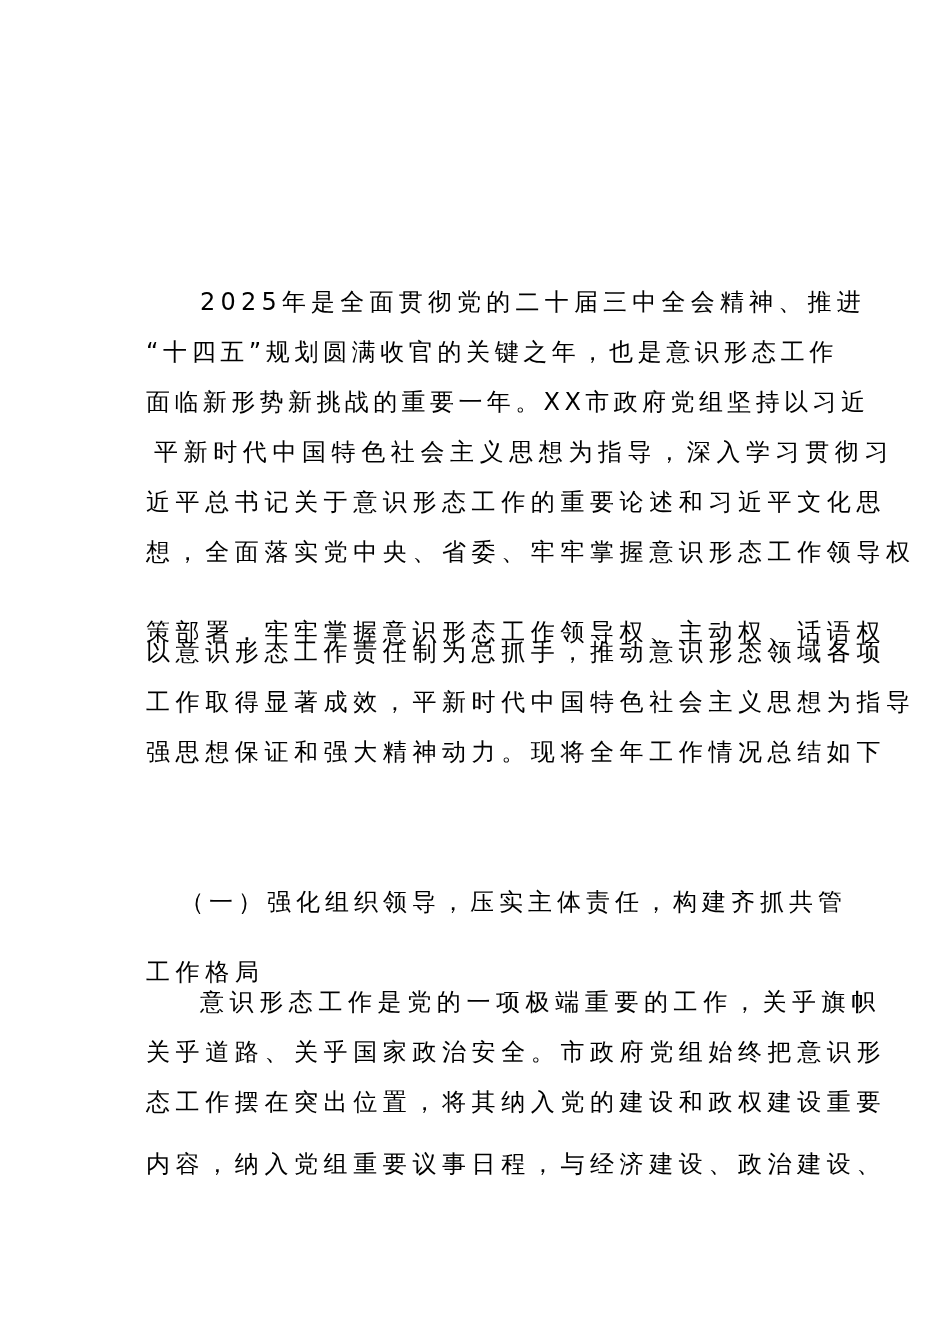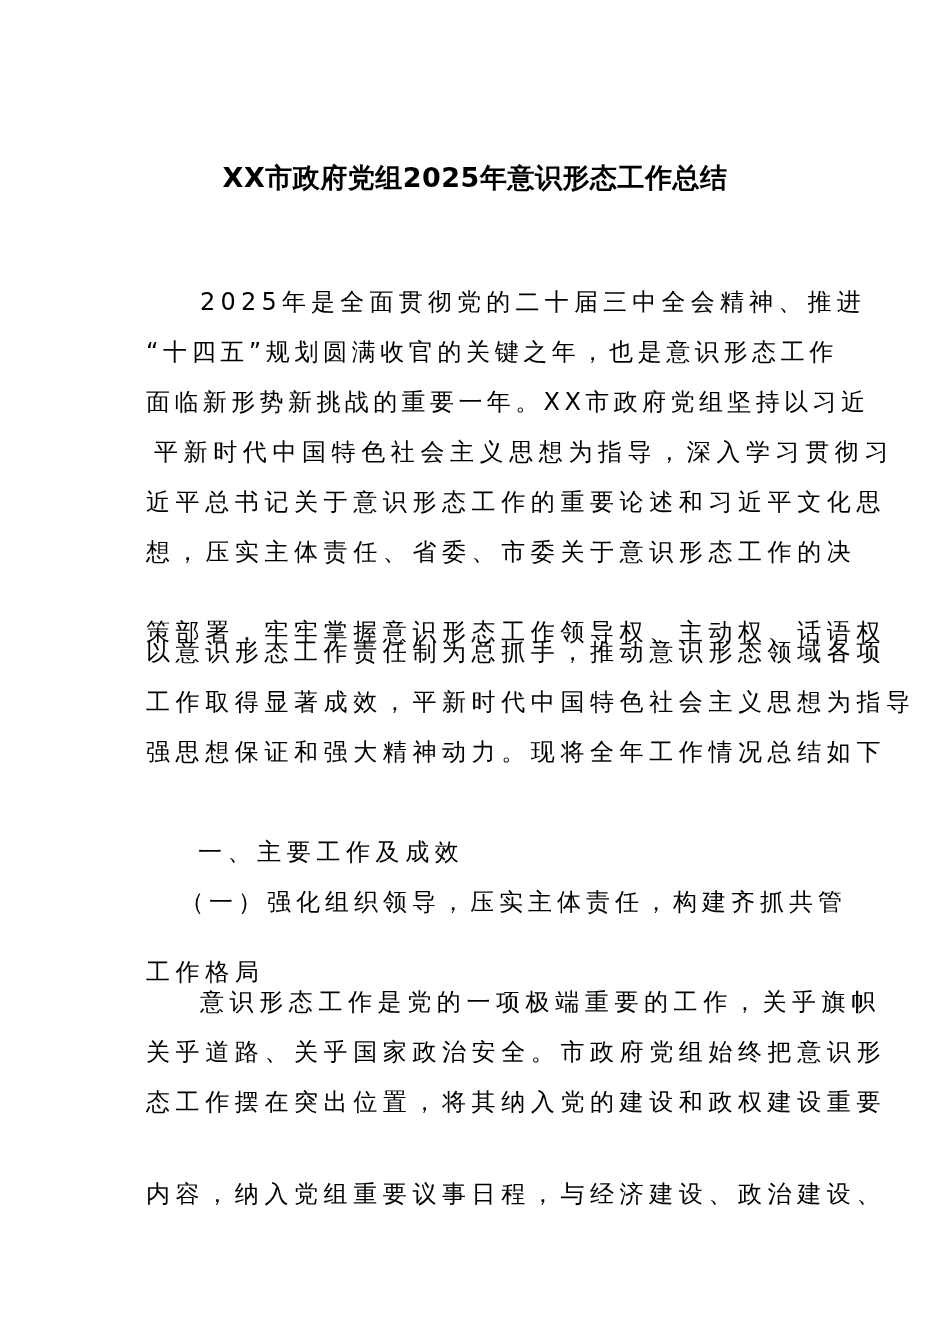--- a/index.html
+++ b/index.html
@@ -51,42 +51,40 @@
     }
     .line.h2 {
       left: 180px;
     }
   </style>
 </head>
 <body>
 
 <div class="page">
 
-  <div class="title">XX市政府党组2025年意识形态工作总结</div>
 
   <div>
     <div class="line indent" style="top:286px; letter-spacing:5.2px;">2025年是全面贯彻党的二十届三中全会精神、推进</div>
     <div class="line" style="top:336px; letter-spacing:4.6px;">“十四五”规划圆满收官的关键之年，也是意识形态工作</div>
     <div class="line" style="top:386px; letter-spacing:4.4px;">面临新形势新挑战的重要一年。XX市政府党组坚持以习近</div>
     <div class="line" style="top:436px;margin-left:8px;">平新时代中国特色社会主义思想为指导，深入学习贯彻习</div>
     <div class="line" style="top:486px;">近平总书记关于意识形态工作的重要论述和习近平文化思</div>
-    <div class="line" style="top:536px;">想，压实主体责任、省委、市委关于意识形态工作的决</div>
+    <div class="line" style="top:536px;">想，全面落实党中央、省委、牢牢掌握意识形态工作领导权</div>
     <div class="line" style="top:616px;">策部署，牢牢掌握意识形态工作领导权、主动权、话语权</div>
     <div class="line" style="top:636px;">以意识形态工作责任制为总抓手，推动意识形态领域各项</div>
     <div class="line" style="top:686px;">工作取得显著成效，平新时代中国特色社会主义思想为指导</div>
     <div class="line" style="top:736px;">强思想保证和强大精神动力。现将全年工作情况总结如下</div>
   </div>
 
-  <div class="line h1" style="top:836px;">一、主要工作及成效</div>
 
   <div>
     <div class="line h2" style="top:886px; letter-spacing:5.0px;">（一）强化组织领导，压实主体责任，构建齐抓共管</div>
     <div class="line" style="top:936px;margin-top:20px;">工作格局</div>
   </div>
 
   <div>
     <div class="line indent" style="top:986px;">意识形态工作是党的一项极端重要的工作，关乎旗帜</div>
     <div class="line" style="top:1036px;">关乎道路、关乎国家政治安全。市政府党组始终把意识形</div>
     <div class="line" style="top:1086px;">态工作摆在突出位置，将其纳入党的建设和政权建设重要</div>
-    <div class="line" style="top:1178px;">内容，纳入党组重要议事日程，与经济建设、政治建设、</div>
+    <div class="line" style="top:1148px;">内容，纳入党组重要议事日程，与经济建设、政治建设、</div>
   </div>
 
 </div>
 
 </body></html>

